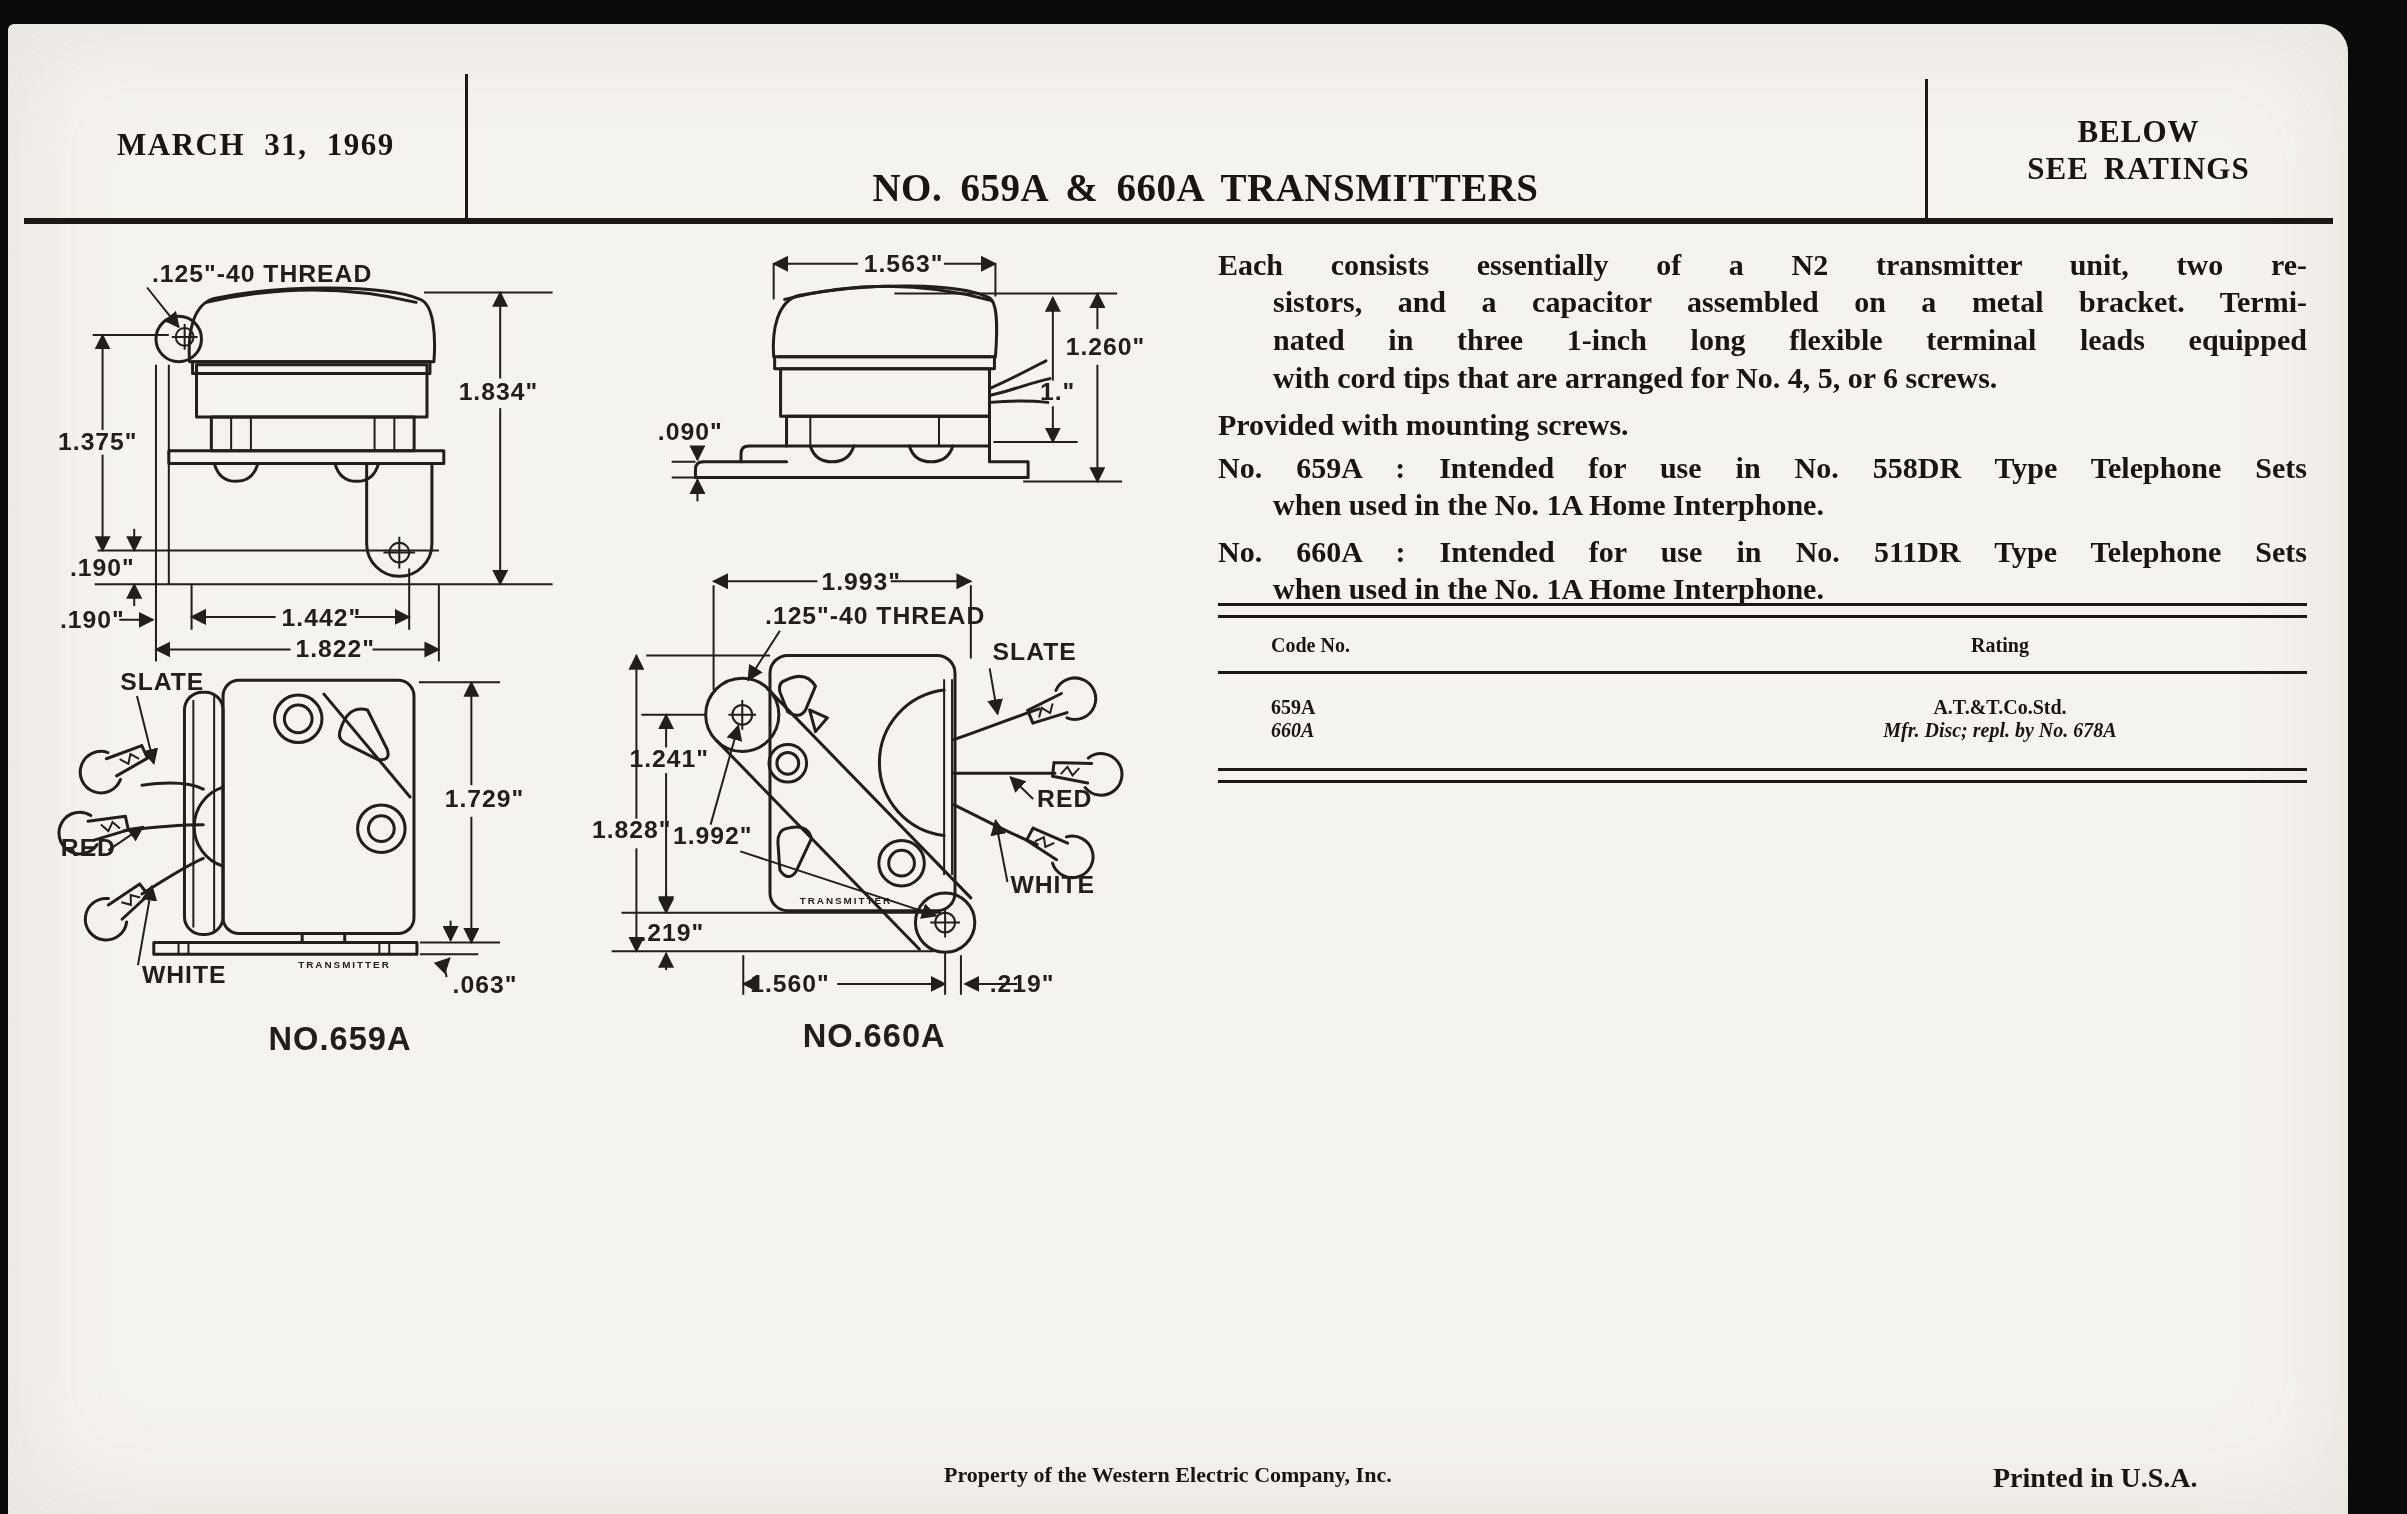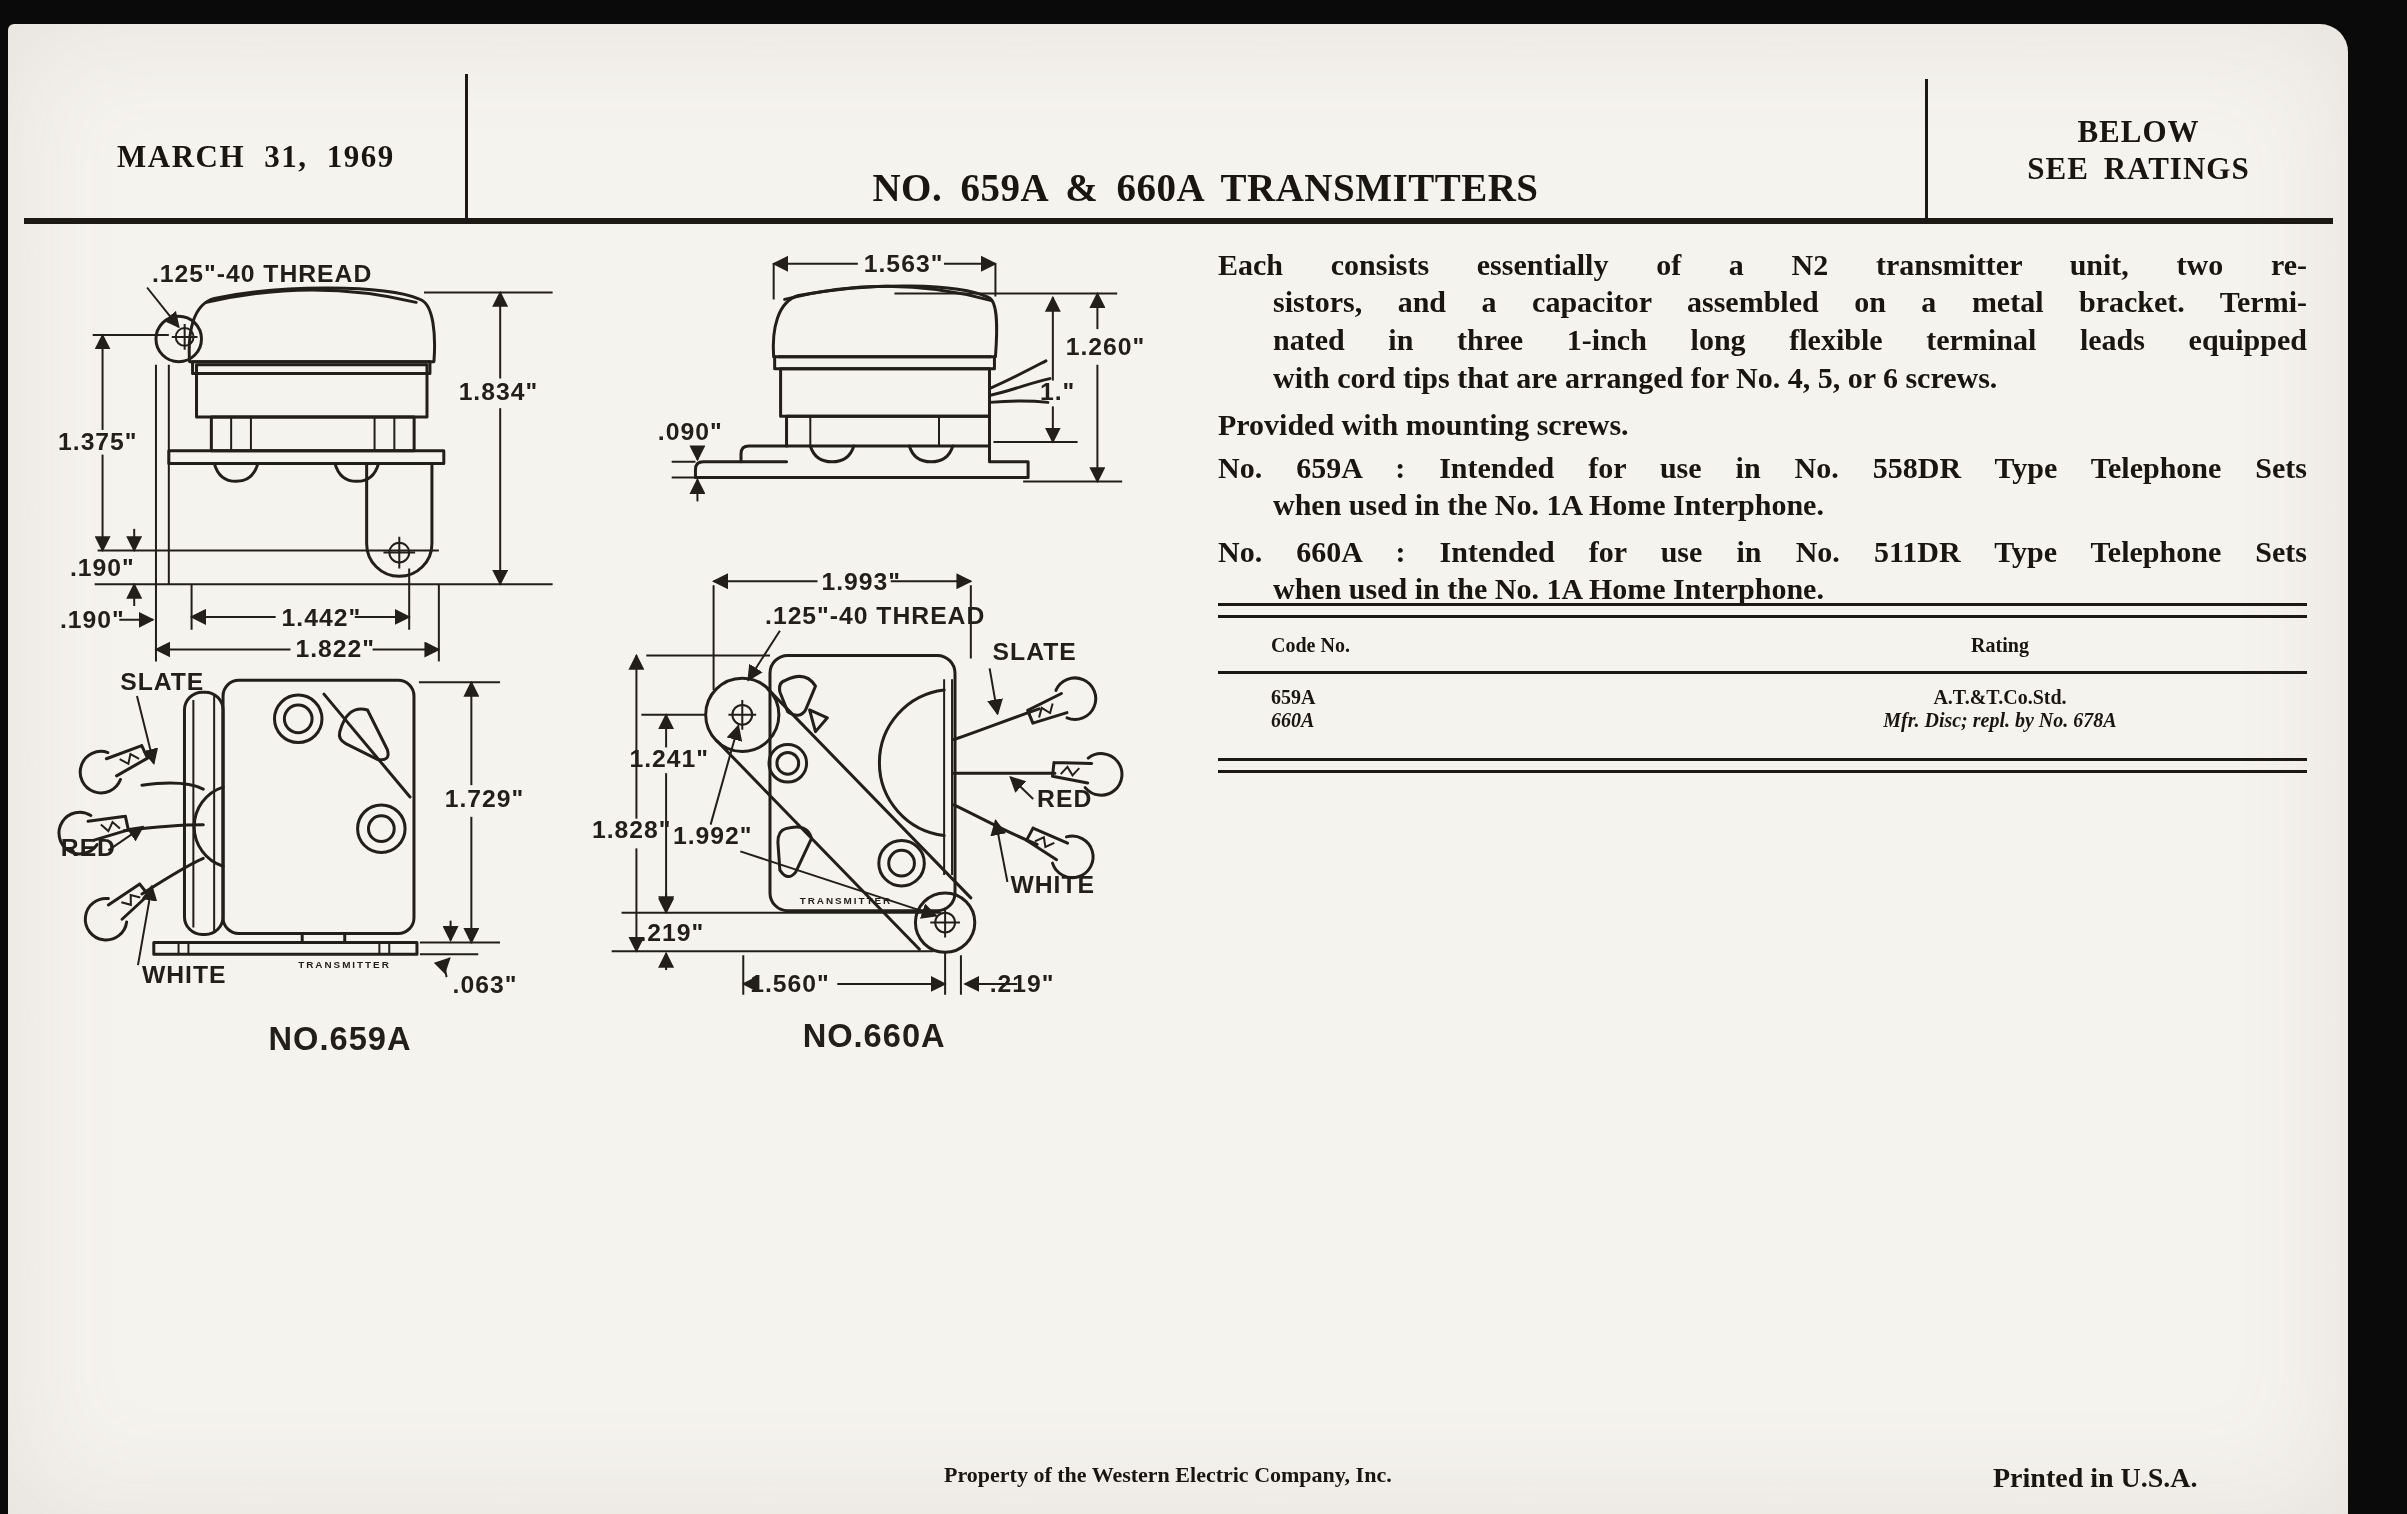--- a/index.html
+++ b/index.html
@@ -2,21 +2,21 @@
 <html><head>
 <meta charset="utf-8">
 <style>
   html,body{margin:0;padding:0;background:#050505;}
   .stage{position:relative;width:2408px;height:1515px;background:#0a0a0a;overflow:hidden;
          font-family:"Liberation Serif",serif;color:#181512;}
   .page{position:absolute;left:8px;top:24px;width:2340px;height:1491px;background:#f5f3ee;
         border-radius:6px 28px 0 0;box-shadow:inset 0 0 119px rgba(120,110,95,.12);}
   .abs{position:absolute;}
   
-  .hdr-date{left:109px;top:103px;font-size:31px;font-weight:bold;letter-spacing:1.5px;word-spacing:10px;margin-top:12px;}
+  .hdr-date{left:109px;top:103px;font-size:31px;font-weight:bold;letter-spacing:1.5px;word-spacing:10px;}
   .vdiv{width:3px;background:#1b1815;}
   .hd1{left:457px;top:50px;height:145px;}
   .hd2{left:1917px;top:55px;height:139px;}
   .hdr-title{left:554px;top:95px;width:1287px;text-align:center;font-size:39px;font-weight:bold;
              letter-spacing:0.5px;word-spacing:8px;margin-top:46px;}
   .hdr-note{left:1920px;top:89px;width:421px;text-align:center;font-size:31px;font-weight:bold;
             line-height:37px;letter-spacing:1px;word-spacing:6px;}
   .hdr-rule{left:16px;top:194px;width:2309px;height:6px;background:#1b1815;}
   
   .pline{position:absolute;left:1210px;width:1089px;font-size:30px;line-height:38px;font-weight:bold;
@@ -24,21 +24,21 @@
   .pline.j{white-space:normal;text-align:justify;text-align-last:justify;}
   .pline.ind{left:1265px;width:1034px;}
   
   .rtable{left:1210px;top:579px;width:1089px;}
   .rule2{height:9px;border-top:3px solid #1b1815;border-bottom:3px solid #1b1815;}
   .rule1{height:3px;background:#1b1815;}
   .trow{display:flex;font-size:20px;font-weight:bold;}
   .tc1{width:475px;padding-left:53px;box-sizing:border-box;}
   .tc2{width:614px;text-align:center;}
   .thead-row{padding:16px 0 14px 0;}
-  .tbody-wrap{padding:12px 0 26px 0;}
+  .tbody-wrap{padding:22px 0 26px 0;}
   .it{font-style:italic;}
   
   .foot-left{left:936px;top:1438px;font-size:22px;font-weight:bold;}
   .foot-right{left:1985px;top:1438px;font-size:28px;font-weight:bold;}
   
   svg{position:absolute;overflow:visible;}
   svg *{vector-effect:non-scaling-stroke;}
   .ln{stroke:#221e19;stroke-width:3;fill:none;stroke-linecap:round;stroke-linejoin:round;}
   .dim{stroke:#221e19;stroke-width:2;fill:none;}
   .dtxt{font-family:"Liberation Sans",sans-serif;font-size:25px;font-weight:bold;fill:#221e19;letter-spacing:1px;}

